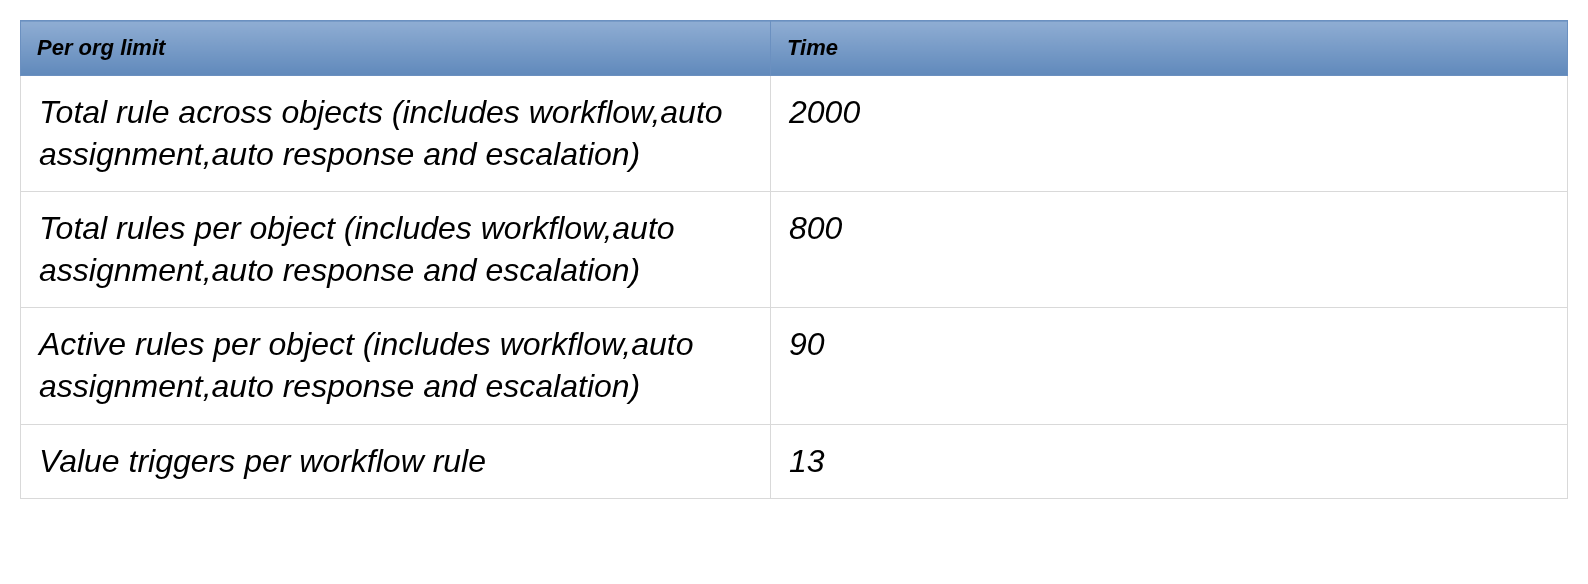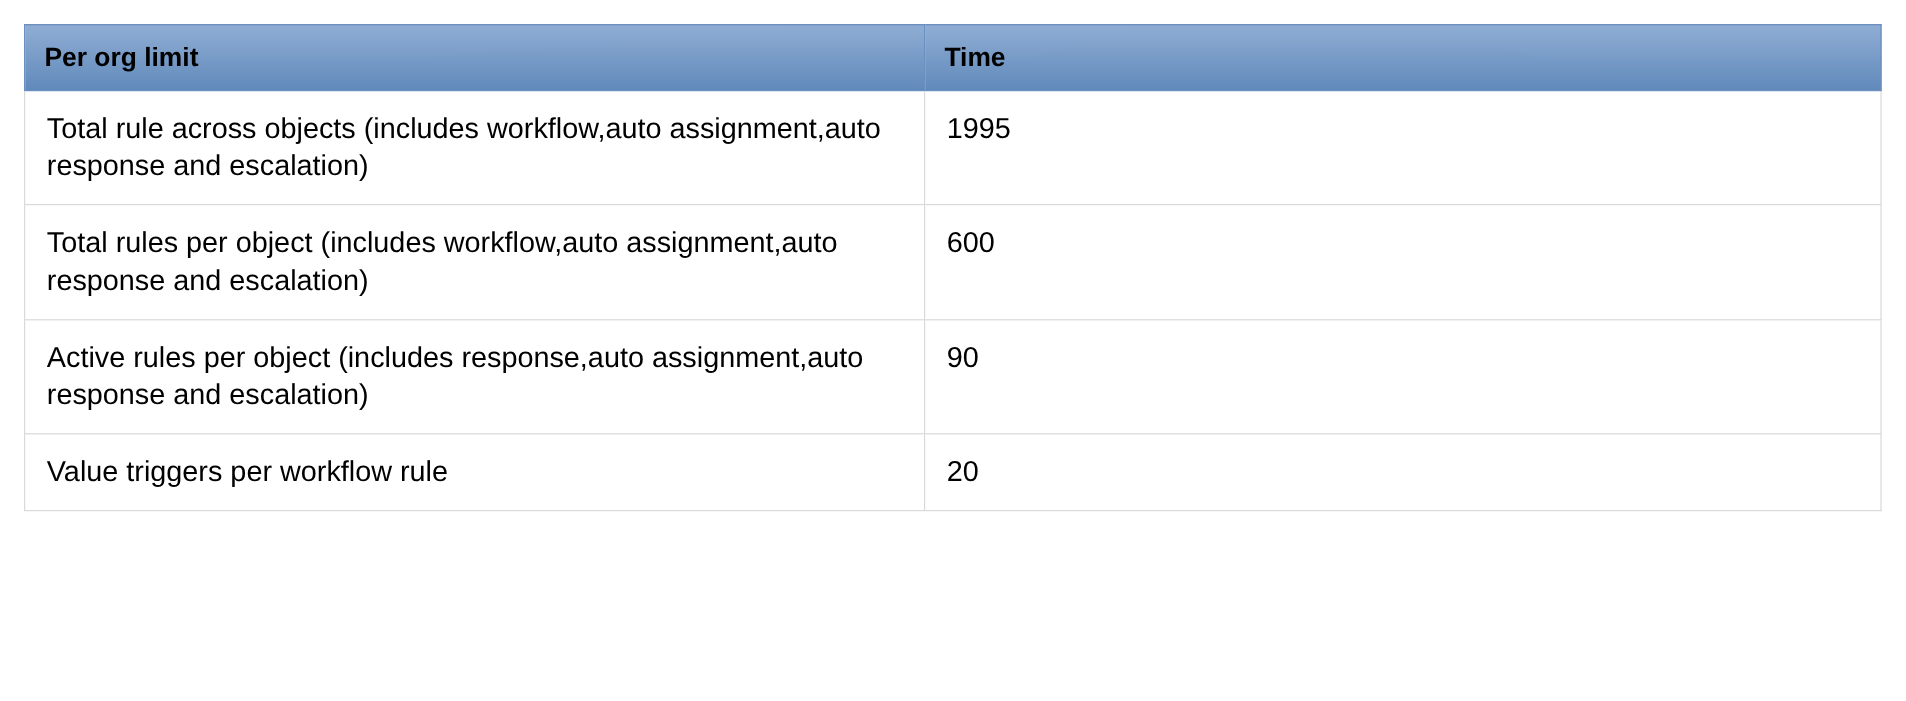--- a/index.html
+++ b/index.html
@@ -1,18 +1,19 @@
 <!DOCTYPE html>
 <html><head>
   <meta charset="utf-8">
   <style>
     * {
       box-sizing: border-box;
       margin: 0;
       padding: 0;
+      font-style: italic;
     }
     body {
       font-family: Arial, Helvetica, sans-serif;
       background: #ffffff;
       padding: 20px;
       width: 1588px;
     }
     .limits-table {
       width: 1548px;
       border-collapse: collapse;
@@ -24,21 +25,21 @@
       font-weight: bold;
       font-size: 22px;
       text-align: left;
       padding: 14px 16px;
       border: 1px solid #6b90c0;
     }
     .limits-table thead th:first-child {
       width: 750px;
     }
     .limits-table tbody td {
-      font-size: 24px;
+      font-size: 32px;
       color: #000000;
       text-align: left;
       vertical-align: top;
       padding: 16px 18px;
       border: 1px solid #d9d9d9;
       background: #ffffff;
       line-height: 1.3;
     }
     .row-tall td {
       padding-bottom: 56px;
@@ -50,28 +51,28 @@
 <table class="limits-table">
   <thead>
     <tr>
       <th>Per org limit</th>
       <th>Time</th>
     </tr>
   </thead>
   <tbody>
     <tr>
       <td>Total rule across objects (includes workflow,auto assignment,auto response and escalation)</td>
-      <td>1995</td>
+      <td>2000</td>
     </tr>
     <tr class="row-tall">
       <td>Total rules per object  (includes workflow,auto assignment,auto response and escalation)</td>
-      <td>600</td>
+      <td>800</td>
     </tr>
     <tr class="row-tall">
-      <td>Active rules per object (includes response,auto assignment,auto response and escalation)</td>
+      <td>Active rules per object (includes workflow,auto assignment,auto response and escalation)</td>
       <td>90</td>
     </tr>
     <tr>
       <td>Value triggers per workflow rule</td>
-      <td>20</td>
+      <td>13</td>
     </tr>
   </tbody>
 </table>
 
 </body></html>

